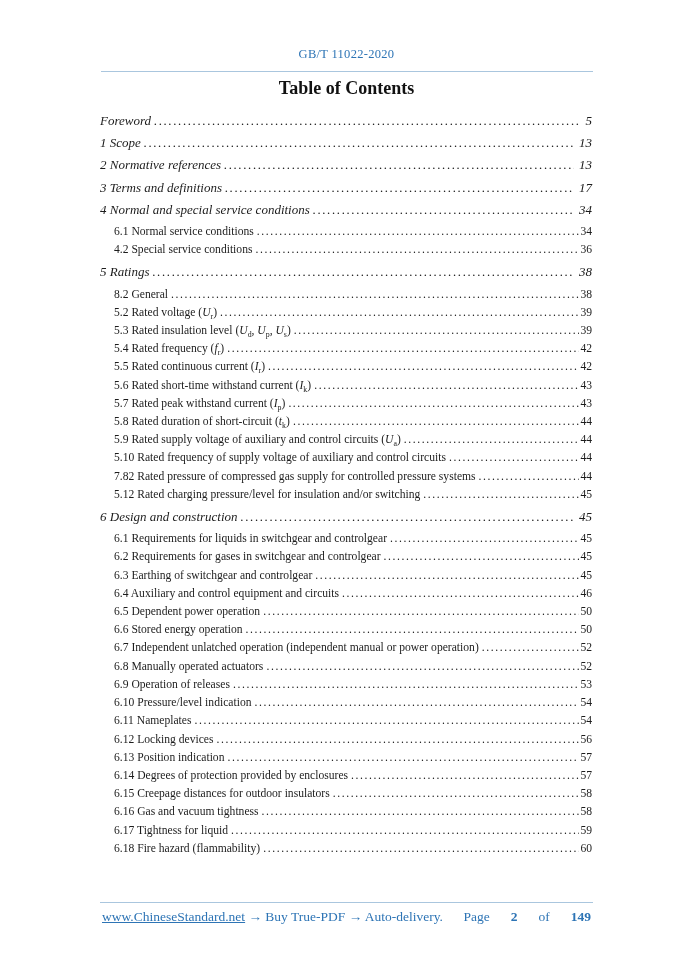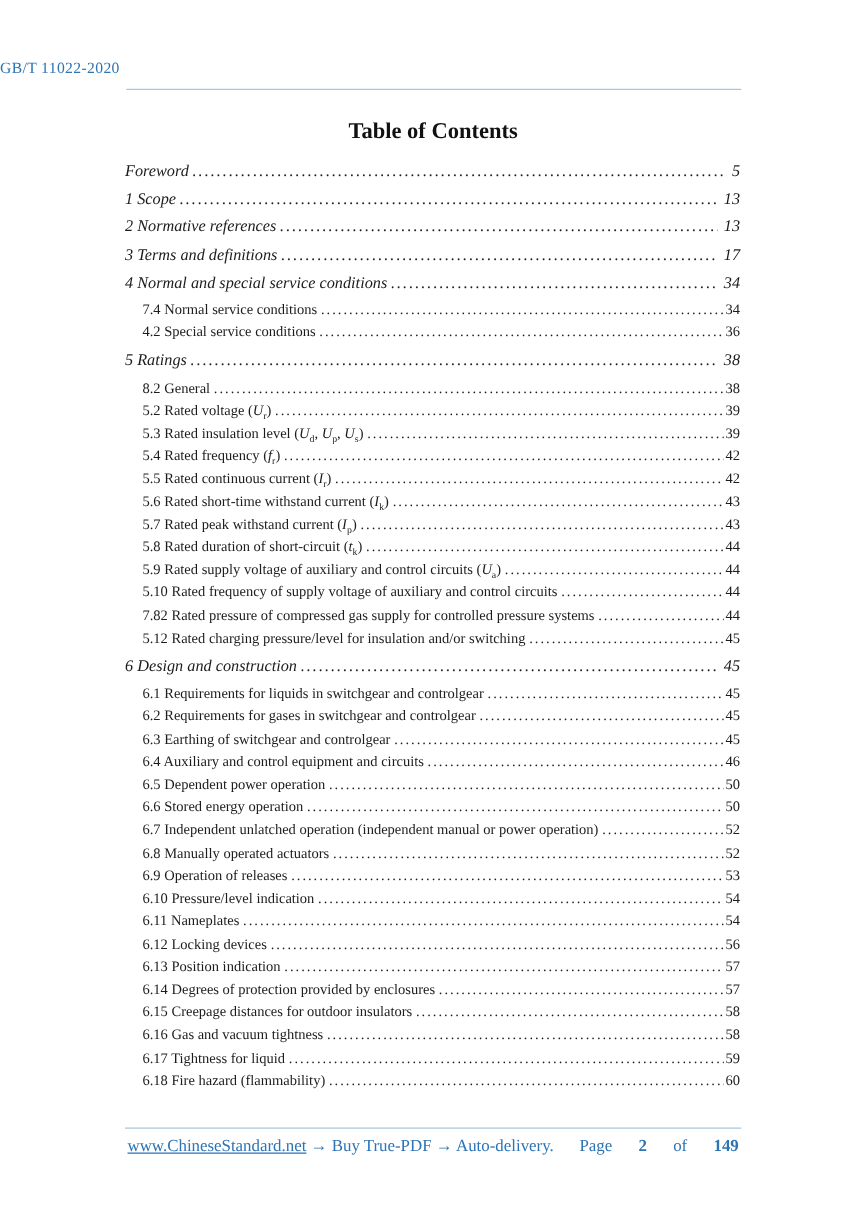--- a/index.html
+++ b/index.html
@@ -5,27 +5,27 @@
   html,body{margin:0;padding:0;background:#ffffff;}
   .page{
     position:relative;
     width:693px;height:980px;
     background:#ffffff;
     font-family:"Liberation Serif","DejaVu Serif",serif;
     color:#1c1c1c;
     overflow:hidden;
   }
   
-  .header{padding-top:46px;}
+  .header{padding-top:46px;text-align:center;}
   .doc-number{font-size:12.5px;line-height:16px;color:#2d74b5;letter-spacing:.3px;}
   .rule{height:0;border:none;border-top:1.4px solid #aac6de;}
   .header-rule{margin:9px 100px 0 101px;}
   
   .title{
-    margin-top:20px;
+    margin-top:4px;
     text-align:center;
     font-size:18px;line-height:24px;
     font-weight:bold;color:#111;
   }
   
   .toc{margin:12px 101px 0 100px;}
   .toc-row{display:flex;align-items:baseline;line-height:18.2px;}
   .toc-row.level-0{font-size:13px;margin:4px 0;font-style:italic;}
   .toc-row.level-1{font-size:11.6px;padding-left:14px;}
   .toc-label{flex:0 0 auto;white-space:nowrap;}
@@ -83,21 +83,21 @@
     <span class="toc-label">3 Terms and definitions</span>
     <span class="toc-dots">............................................................................................................................................................................................................................................................................................................</span>
     <span class="toc-page">17</span>
   </div>
       <div class="toc-row level-0">
     <span class="toc-label">4 Normal and special service conditions</span>
     <span class="toc-dots">............................................................................................................................................................................................................................................................................................................</span>
     <span class="toc-page">34</span>
   </div>
       <div class="toc-row level-1">
-    <span class="toc-label">7.4 Normal service conditions</span>
+    <span class="toc-label">6.1 Normal service conditions</span>
     <span class="toc-dots">............................................................................................................................................................................................................................................................................................................</span>
     <span class="toc-page">34</span>
   </div>
       <div class="toc-row level-1">
     <span class="toc-label">4.2 Special service conditions</span>
     <span class="toc-dots">............................................................................................................................................................................................................................................................................................................</span>
     <span class="toc-page">36</span>
   </div>
       <div class="toc-row level-0">
     <span class="toc-label">5 Ratings</span>

